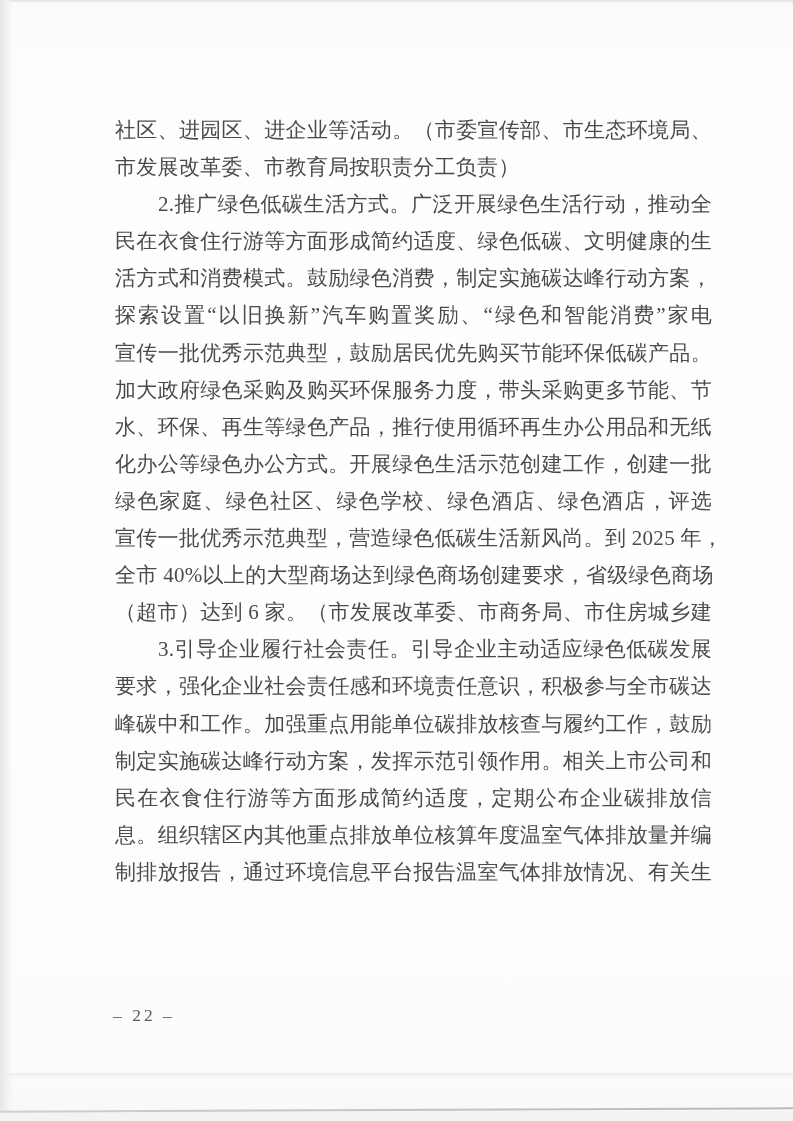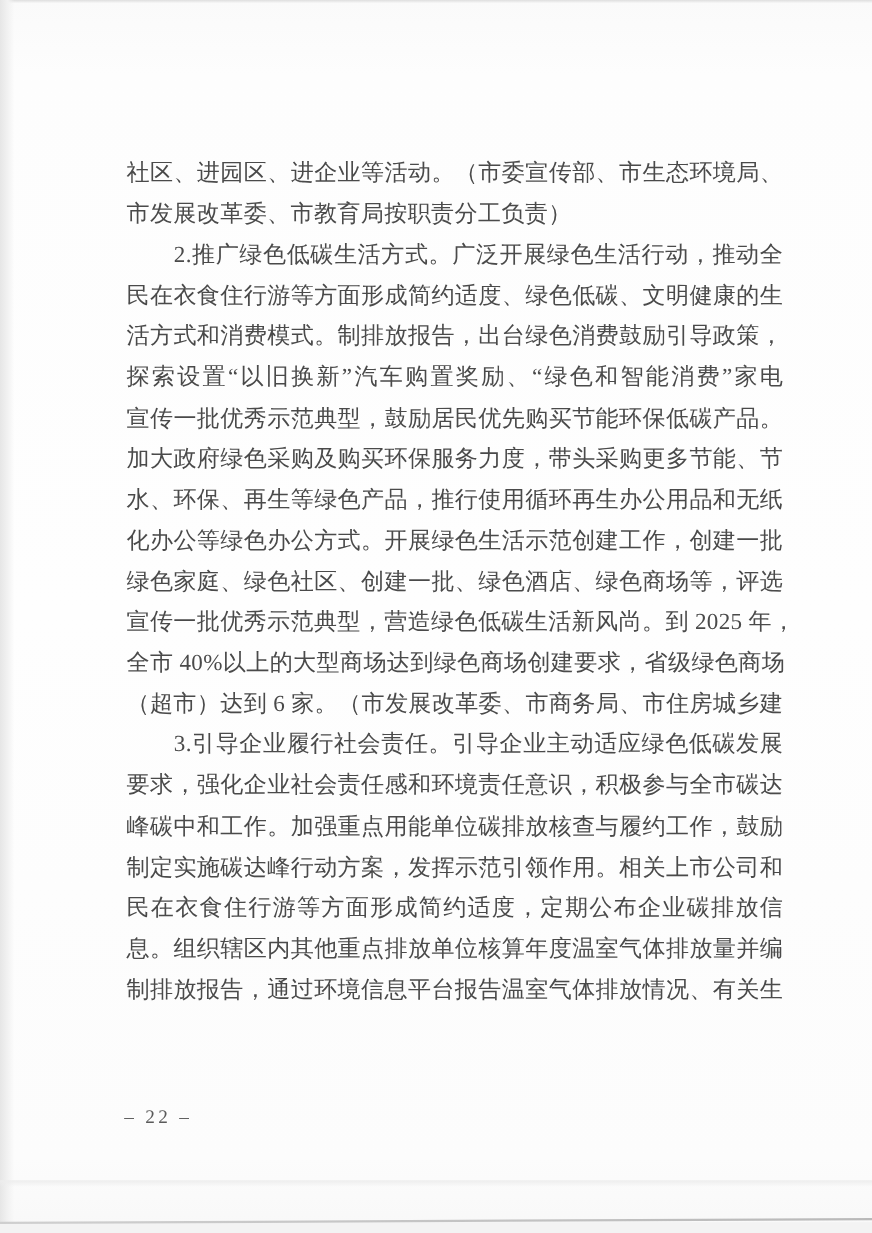--- a/index.html
+++ b/index.html
@@ -46,21 +46,21 @@
   .edge-bottom-band {
     position: absolute;
     left: 0; top: 1111px;
     width: 100%; height: 10px;
     background: #f3f3f3;
   }
   
   .text-block {
     position: absolute;
     left: 115px;
-    top: 139px;
+    top: 112px;
     width: 597px;
     color: #4a4a4a;
     font-size: 21px;
     font-family: Liberation Serif, serif;
   }
   .line {
     height: 37.1px;
     line-height: 37.1px;
     white-space: nowrap;
     text-align: justify;
@@ -90,27 +90,27 @@
 
 <div class="scan-page">
   <div class="edge-top"></div>
   <div class="edge-left"></div>
 
   <div class="text-block">
     <div class="line">社区、进园区、进企业等活动。（市委宣传部、市生态环境局、</div>
     <div class="line short">市发展改革委、市教育局按职责分工负责）</div>
     <div class="line indent">2.推广绿色低碳生活方式。广泛开展绿色生活行动，推动全</div>
     <div class="line">民在衣食住行游等方面形成简约适度、绿色低碳、文明健康的生</div>
-    <div class="line">活方式和消费模式。制排放报告，出台绿色消费鼓励引导政策，</div>
+    <div class="line">活方式和消费模式。鼓励绿色消费，制定实施碳达峰行动方案，</div>
     <div class="line">探索设置“以旧换新”汽车购置奖励、“绿色和智能消费”家电</div>
     <div class="line">宣传一批优秀示范典型，鼓励居民优先购买节能环保低碳产品。</div>
     <div class="line">加大政府绿色采购及购买环保服务力度，带头采购更多节能、节</div>
     <div class="line">水、环保、再生等绿色产品，推行使用循环再生办公用品和无纸</div>
     <div class="line">化办公等绿色办公方式。开展绿色生活示范创建工作，创建一批</div>
-    <div class="line">绿色家庭、绿色社区、创建一批、绿色酒店、绿色商场等，评选</div>
+    <div class="line">绿色家庭、绿色社区、绿色学校、绿色酒店、绿色酒店，评选</div>
     <div class="line">宣传一批优秀示范典型，营造绿色低碳生活新风尚。到 2025 年，</div>
     <div class="line">全市 40%以上的大型商场达到绿色商场创建要求，省级绿色商场</div>
     <div class="line">（超市）达到 6 家。（市发展改革委、市商务局、市住房城乡建</div>
     <div class="line indent">3.引导企业履行社会责任。引导企业主动适应绿色低碳发展</div>
     <div class="line">要求，强化企业社会责任感和环境责任意识，积极参与全市碳达</div>
     <div class="line">峰碳中和工作。加强重点用能单位碳排放核查与履约工作，鼓励</div>
     <div class="line">制定实施碳达峰行动方案，发挥示范引领作用。相关上市公司和</div>
     <div class="line">民在衣食住行游等方面形成简约适度，定期公布企业碳排放信</div>
     <div class="line">息。组织辖区内其他重点排放单位核算年度温室气体排放量并编</div>
     <div class="line">制排放报告，通过环境信息平台报告温室气体排放情况、有关生</div>

